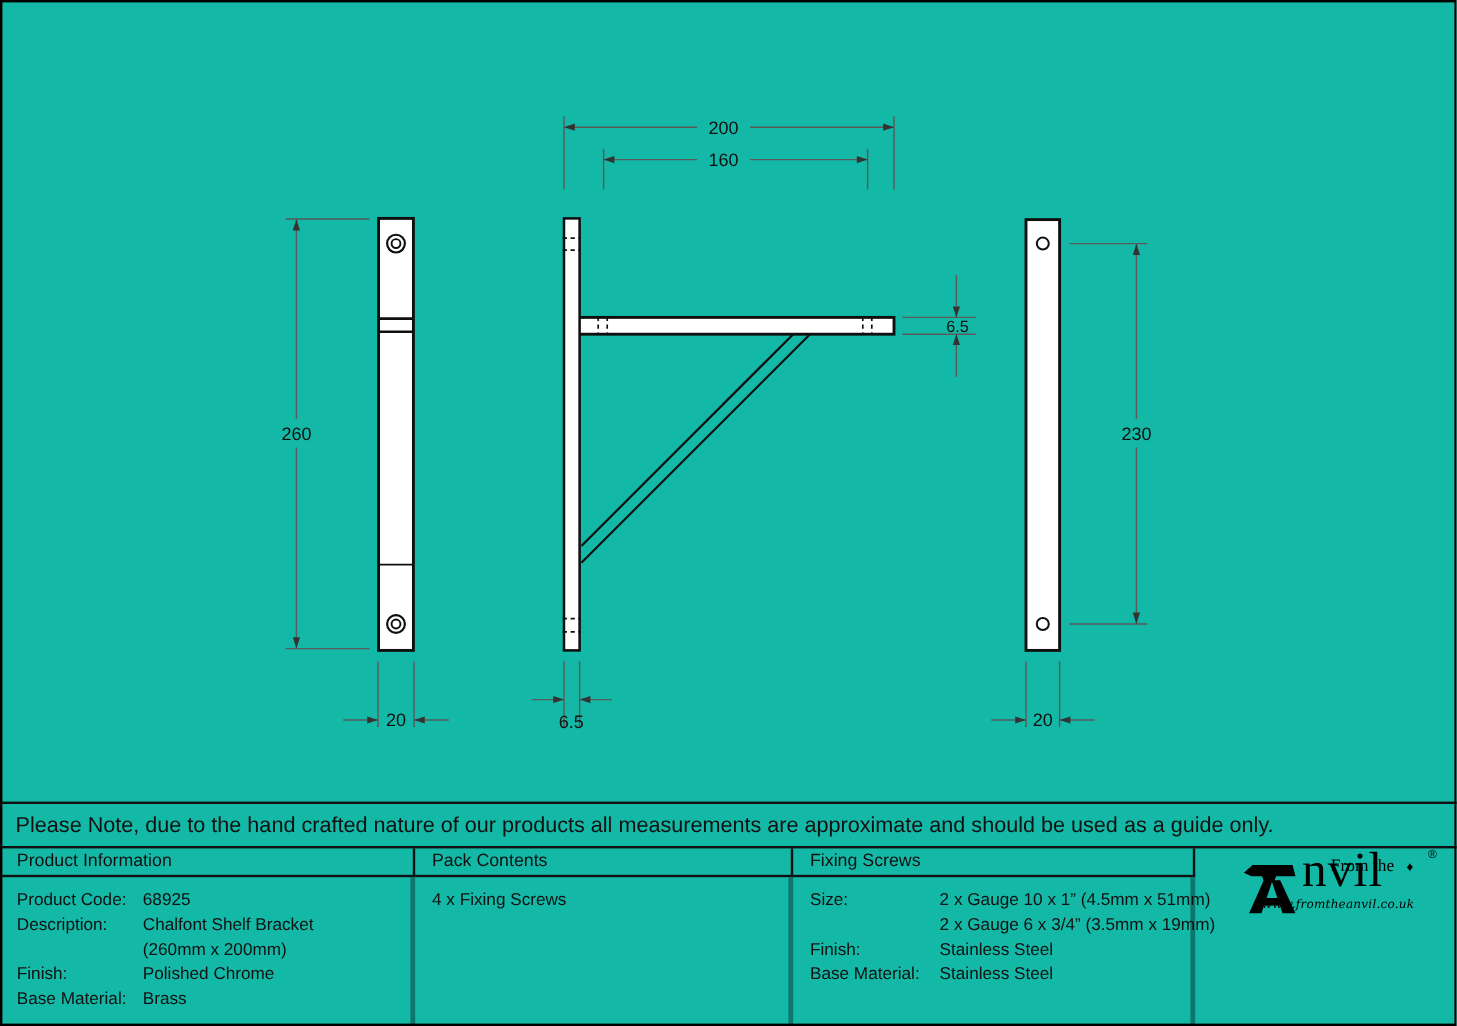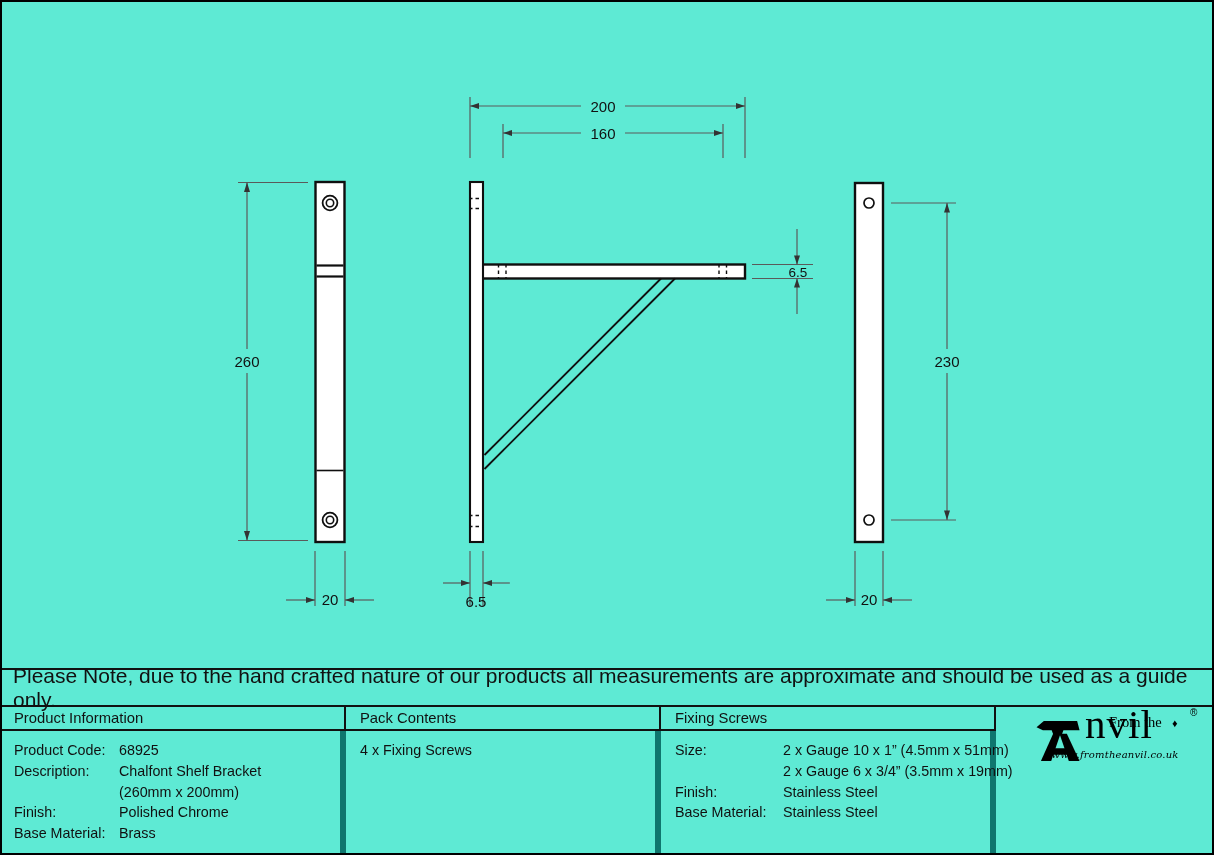--- a/index.html
+++ b/index.html
@@ -1,29 +1,29 @@
 <!DOCTYPE html>
 <html><head>
 <meta charset="utf-8">
 <style>
   html,body{margin:0;padding:0;background:#e8e8e8;}
-  .page{position:relative;width:1214px;height:855px;background:#5eead4;
+  .page{position:relative;width:1214px;height:855px;background:#14b8a6;
         font-family:"Liberation Sans",sans-serif;color:#111;overflow:hidden;}
   .page-border{position:absolute;inset:0;border:2px solid #000;pointer-events:none;z-index:40;}
   svg.drawing{position:absolute;left:0;top:0;}
   .dim-text{font-family:"Liberation Sans",sans-serif;font-size:15px;fill:#111;}
 
   .bottom{position:absolute;left:0;right:0;top:668px;bottom:0;border-top:2px solid #111;
           display:grid;grid-template-columns:346px 315px 335px 1fr;grid-template-rows:37px 24px 1fr;}
   .note-cell{grid-column:1/5;grid-row:1;border-bottom:2px solid #111;display:flex;align-items:center;
-             padding:0 13px;font-size:21px;}
+             padding:0 13px;font-size:18px;}
   .hdr{border-bottom:2px solid #111;border-right:2px solid #111;display:flex;align-items:center;
        padding:0 14px;font-size:14.8px;}
   .hdr.c1{grid-column:1;grid-row:2}.hdr.c2{grid-column:2;grid-row:2}.hdr.c3{grid-column:3;grid-row:2}
-  .body-cell{border-right:6px solid #0f766e;padding:9px 13px 0 14px;font-size:14.3px;}
+  .body-cell{border-right:4px solid #0f766e;padding:9px 13px 0 14px;font-size:14.3px;}
   .body-cell.c1{grid-column:1;grid-row:3}.body-cell.c2{grid-column:2;grid-row:3}.body-cell.c3{grid-column:3;grid-row:3}
   .kv{display:flex;line-height:20.8px;}
   .kv .k{flex:none;}
   .c1 .k{width:105px;}
   .c3 .k{width:108px;}
   .v{white-space:nowrap;}
   .pack-line{line-height:20.8px;}
 
   .logo-cell{grid-column:4;grid-row:2/4;display:flex;align-items:flex-start;justify-content:center;padding-left:20px;}
   .logo{position:relative;width:172px;height:80px;}

